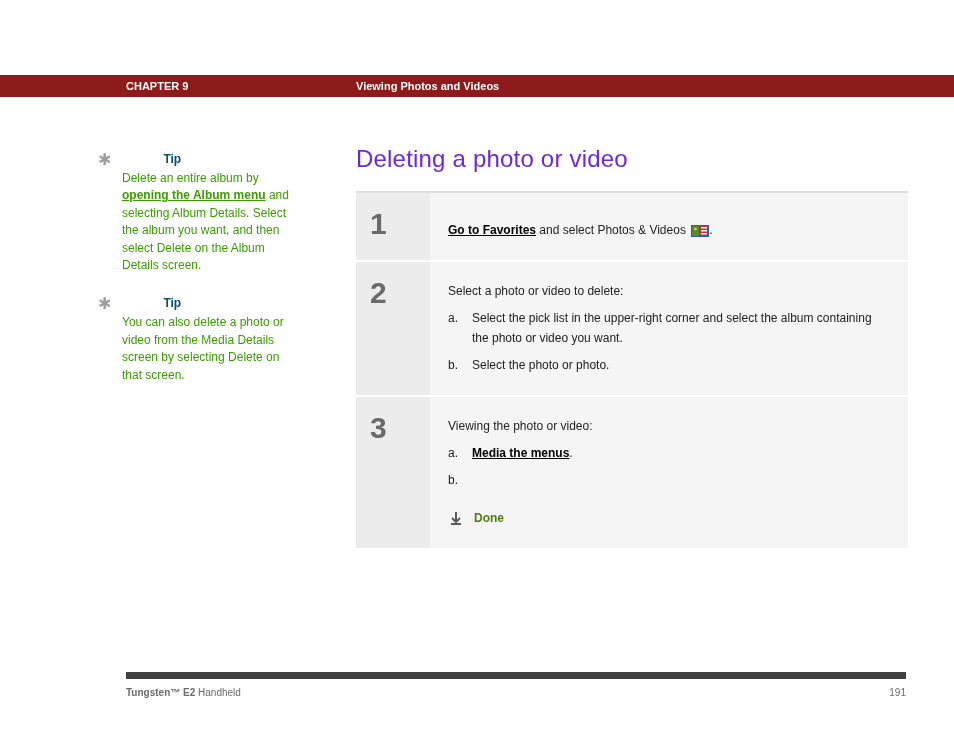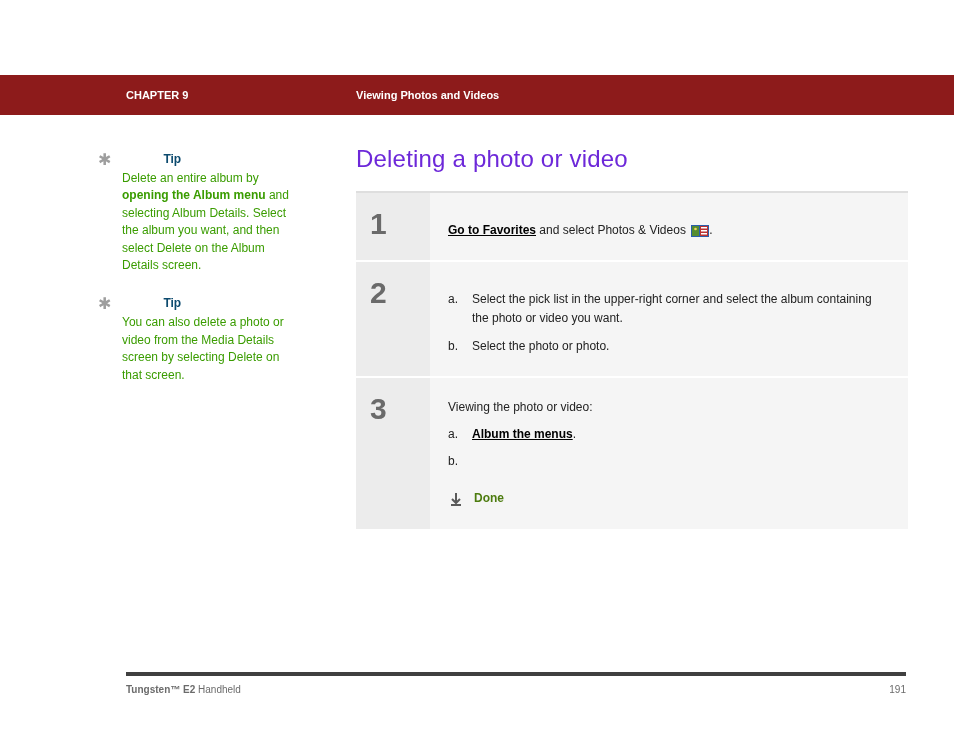--- a/index.html
+++ b/index.html
@@ -8,21 +8,21 @@
     background: #ffffff;
     width: 954px;
     height: 738px;
     position: relative;
   }
   .header-bar {
     position: absolute;
     top: 75px;
     left: 0;
     right: 0;
-    height: 40px;
+    height: 22px;
     background: #8d1b1b;
     display: flex;
     align-items: center;
     color: #ffffff;
     font-size: 11px;
     font-weight: bold;
   }
   .chapter-label {
     position: absolute;
     left: 126px;
@@ -58,20 +58,21 @@
   }
   .tip-body {
     color: #3a9c00;
     font-size: 12px;
     line-height: 1.45;
     margin-left: 24px;
     margin-top: 2px;
   }
   .tip-link {
     font-weight: bold;
+    text-decoration: underline;
   }
   .main {
     position: absolute;
     left: 356px;
     top: 145px;
     width: 552px;
   }
   .page-title {
     color: #6d28d9;
     font-size: 24px;
@@ -143,21 +144,21 @@
   .done-label {
     font-weight: bold;
     color: #4d7c0f;
     font-size: 12px;
   }
   .footer {
     position: absolute;
     left: 126px;
     right: 48px;
     top: 672px;
-    border-top: 4px solid #404040;
+    border-top: 7px solid #404040;
     padding-top: 8px;
     display: flex;
     justify-content: space-between;
     font-size: 10px;
     color: #6b6b6b;
   }
   .footer .product-strong { font-weight: bold; }
 </style>
 </head>
 <body>
@@ -210,40 +211,41 @@
           </svg>
         </span><span>.</span>
       </div>
     </div>
 
     <div class="step">
       <div class="step-num-col">
         <div class="step-num">2</div>
       </div>
       <div class="step-body-col">
+        <div>Select a photo or video to delete:</div>
         <div class="sub-item">
           <span class="sub-marker">a.</span>
           <span>Select the pick list in the upper-right corner and select the album containing the photo or video you want.</span>
         </div>
         <div class="sub-item">
           <span class="sub-marker">b.</span>
           <span>Select the photo or photo.</span>
         </div>
       </div>
     </div>
 
     <div class="step">
       <div class="step-num-col">
         <div class="step-num">3</div>
       </div>
       <div class="step-body-col">
         <div>Viewing the photo or video:</div>
         <div class="sub-item">
           <span class="sub-marker">a.</span>
-          <span><span class="step-link">Album the menus</span><span>.</span></span>
+          <span><span class="step-link">Media the menus</span><span>.</span></span>
         </div>
         <div class="sub-item">
           <span class="sub-marker">b.</span>
         </div>
         <div class="done-row">
           <span class="done-icon">
             <svg width="16" height="16" viewBox="0 0 16 16">
               <line x1="8" y1="2" x2="8" y2="11" stroke="#5a5a5a" stroke-width="2"></line>
               <polyline points="4,8 8,12 12,8" fill="none" stroke="#5a5a5a" stroke-width="2"></polyline>
               <line x1="3" y1="14" x2="13" y2="14" stroke="#5a5a5a" stroke-width="2"></line>

